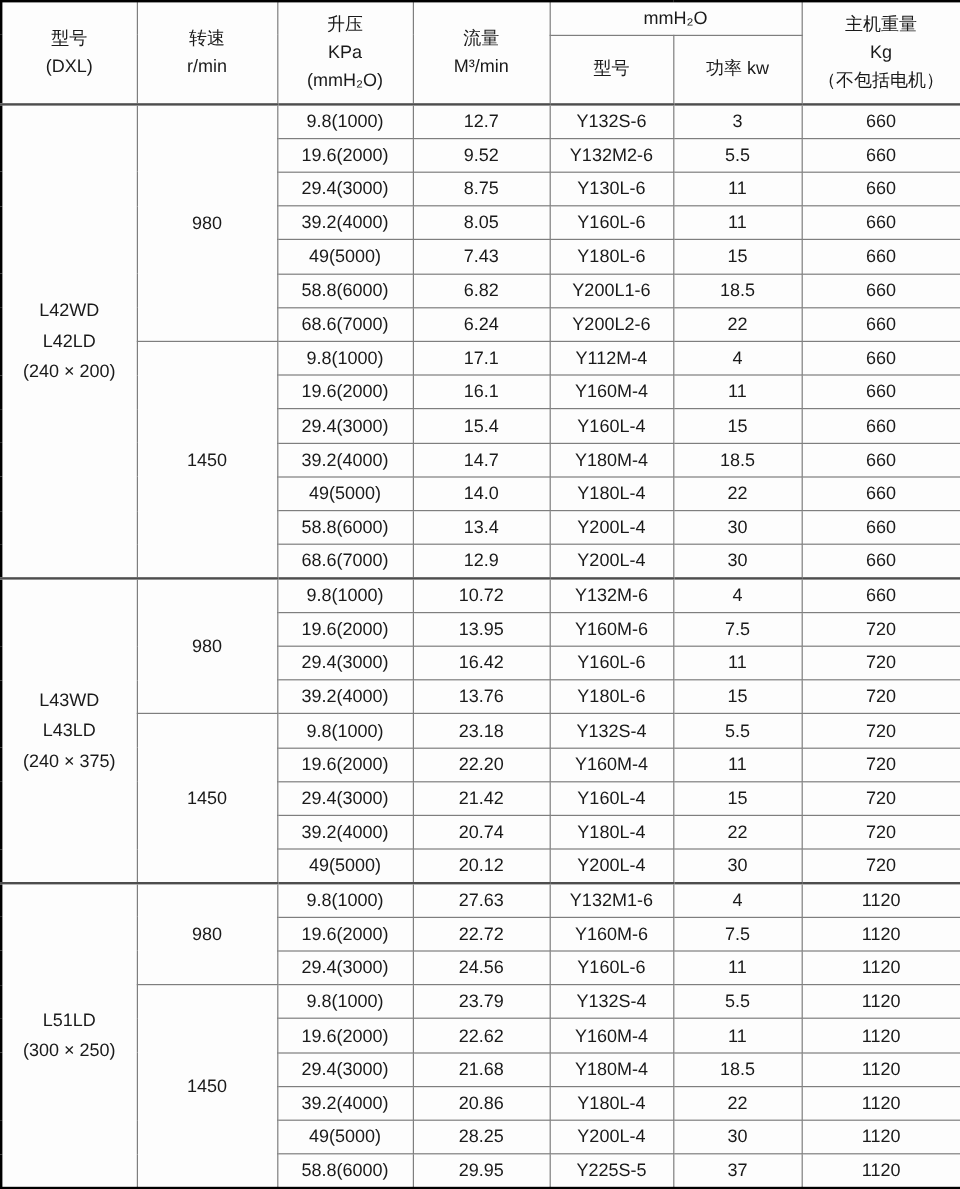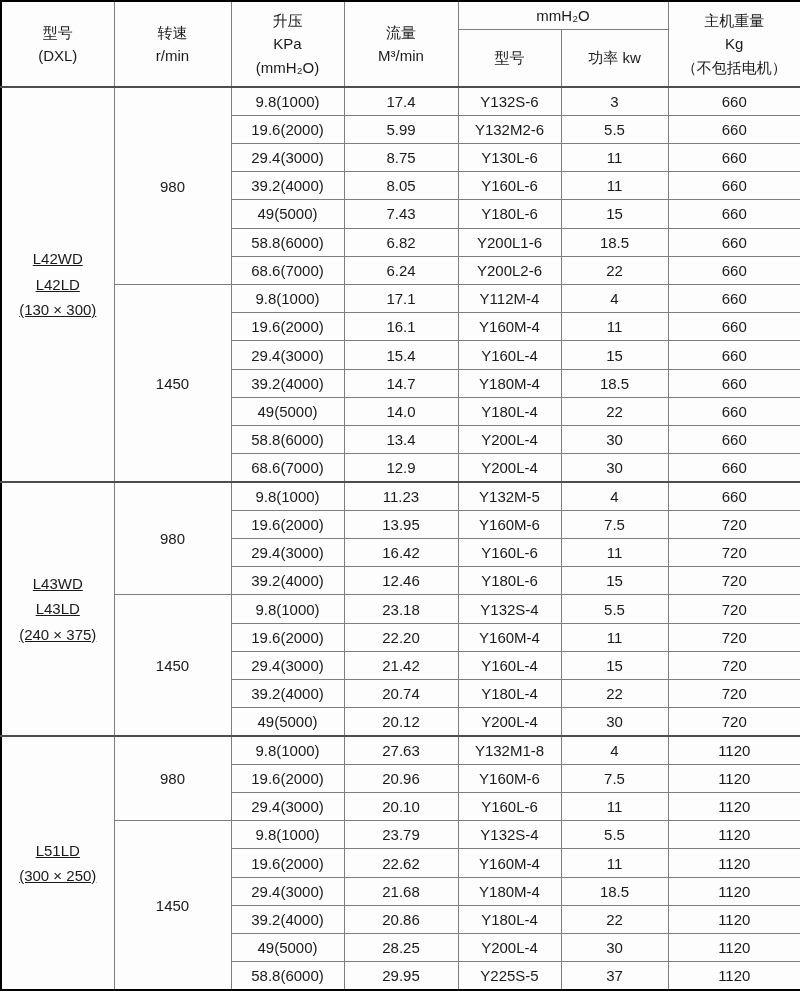--- a/index.html
+++ b/index.html
@@ -34,21 +34,21 @@
     white-space: nowrap;
   }
   thead th {
     font-size: 15.5px;
     line-height: 1.55;
   }
   thead tr.h1 { height: 28px; }
   thead tr.h2 { height: 58px; }
   tbody tr { height: 28px; }
   tbody tr.section-start td { border-top: 2px solid #4d4d4d; }
-  td.model-cell div { line-height: 1.7; text-decoration: underline; }
+  td.model-cell div { line-height: 1.7; }
 </style>
 </head>
 <body>
 
 <div class="page">
   <table class="spec">
     <colgroup>
       <col style="width:113px">
       <col style="width:117px">
       <col style="width:113px">
@@ -86,32 +86,32 @@
       <tr class="h2">
         <th>型号</th>
         <th>功率 kw</th>
       </tr>
     </thead>
     <tbody>
         <tr class="section-start">
           <td rowspan="14" class="model-cell">
             <div>L42WD</div>
             <div>L42LD</div>
-            <div>(130 × 300)</div>
+            <div>(240 × 200)</div>
           </td>
           <td rowspan="7">980</td>
           <td>9.8(1000)</td>
-          <td>17.4</td>
+          <td>12.7</td>
           <td>Y132S-6</td>
           <td>3</td>
           <td>660</td>
         </tr>
         <tr>
           <td>19.6(2000)</td>
-          <td>5.99</td>
+          <td>9.52</td>
           <td>Y132M2-6</td>
           <td>5.5</td>
           <td>660</td>
         </tr>
         <tr>
           <td>29.4(3000)</td>
           <td>8.75</td>
           <td>Y130L-6</td>
           <td>11</td>
           <td>660</td>
@@ -195,42 +195,42 @@
           <td>660</td>
         </tr>
         <tr class="section-start">
           <td rowspan="9" class="model-cell">
             <div>L43WD</div>
             <div>L43LD</div>
             <div>(240 × 375)</div>
           </td>
           <td rowspan="4">980</td>
           <td>9.8(1000)</td>
-          <td>11.23</td>
-          <td>Y132M-5</td>
+          <td>10.72</td>
+          <td>Y132M-6</td>
           <td>4</td>
           <td>660</td>
         </tr>
         <tr>
           <td>19.6(2000)</td>
           <td>13.95</td>
           <td>Y160M-6</td>
           <td>7.5</td>
           <td>720</td>
         </tr>
         <tr>
           <td>29.4(3000)</td>
           <td>16.42</td>
           <td>Y160L-6</td>
           <td>11</td>
           <td>720</td>
         </tr>
         <tr>
           <td>39.2(4000)</td>
-          <td>12.46</td>
+          <td>13.76</td>
           <td>Y180L-6</td>
           <td>15</td>
           <td>720</td>
         </tr>
         <tr>
           <td rowspan="5">1450</td>
           <td>9.8(1000)</td>
           <td>23.18</td>
           <td>Y132S-4</td>
           <td>5.5</td>
@@ -265,34 +265,34 @@
           <td>720</td>
         </tr>
         <tr class="section-start">
           <td rowspan="9" class="model-cell">
             <div>L51LD</div>
             <div>(300 × 250)</div>
           </td>
           <td rowspan="3">980</td>
           <td>9.8(1000)</td>
           <td>27.63</td>
-          <td>Y132M1-8</td>
+          <td>Y132M1-6</td>
           <td>4</td>
           <td>1120</td>
         </tr>
         <tr>
           <td>19.6(2000)</td>
-          <td>20.96</td>
+          <td>22.72</td>
           <td>Y160M-6</td>
           <td>7.5</td>
           <td>1120</td>
         </tr>
         <tr>
           <td>29.4(3000)</td>
-          <td>20.10</td>
+          <td>24.56</td>
           <td>Y160L-6</td>
           <td>11</td>
           <td>1120</td>
         </tr>
         <tr>
           <td rowspan="6">1450</td>
           <td>9.8(1000)</td>
           <td>23.79</td>
           <td>Y132S-4</td>
           <td>5.5</td>

